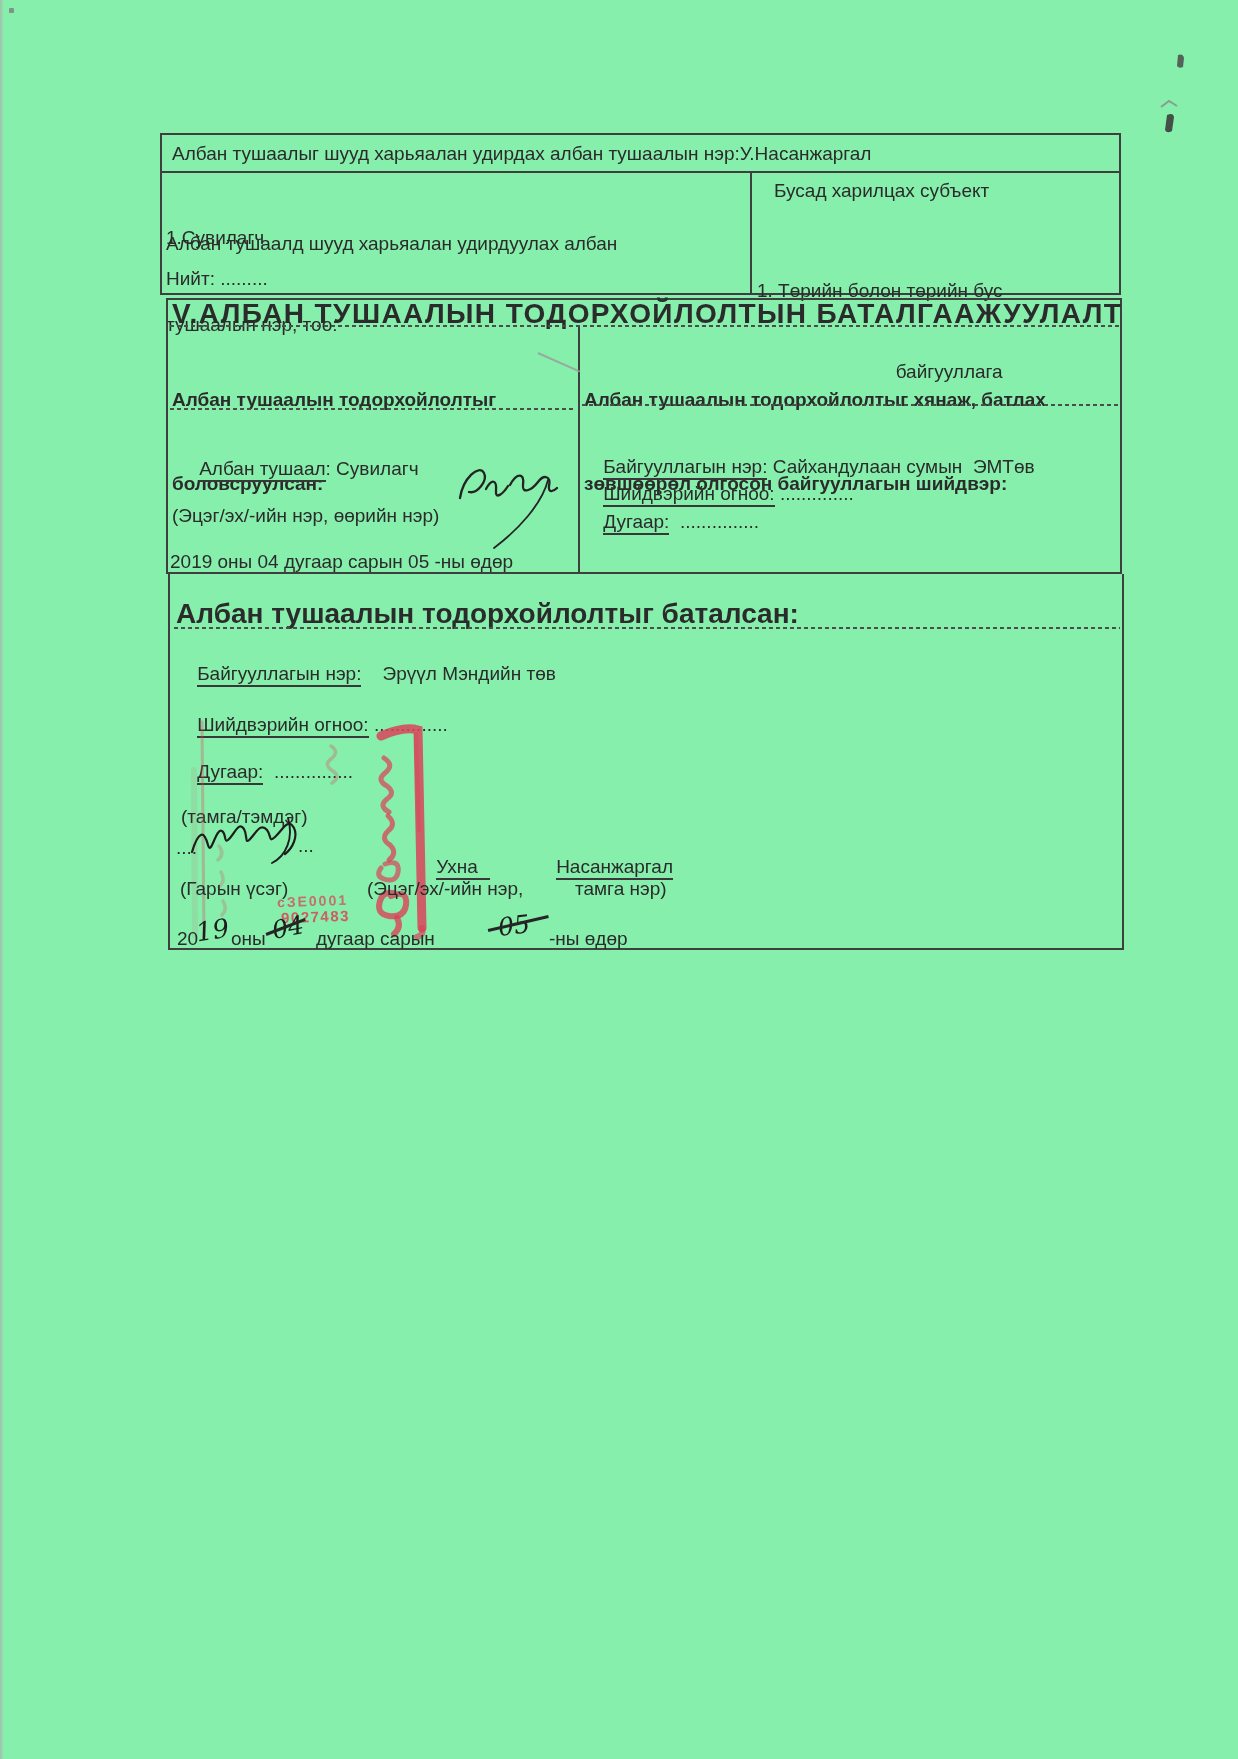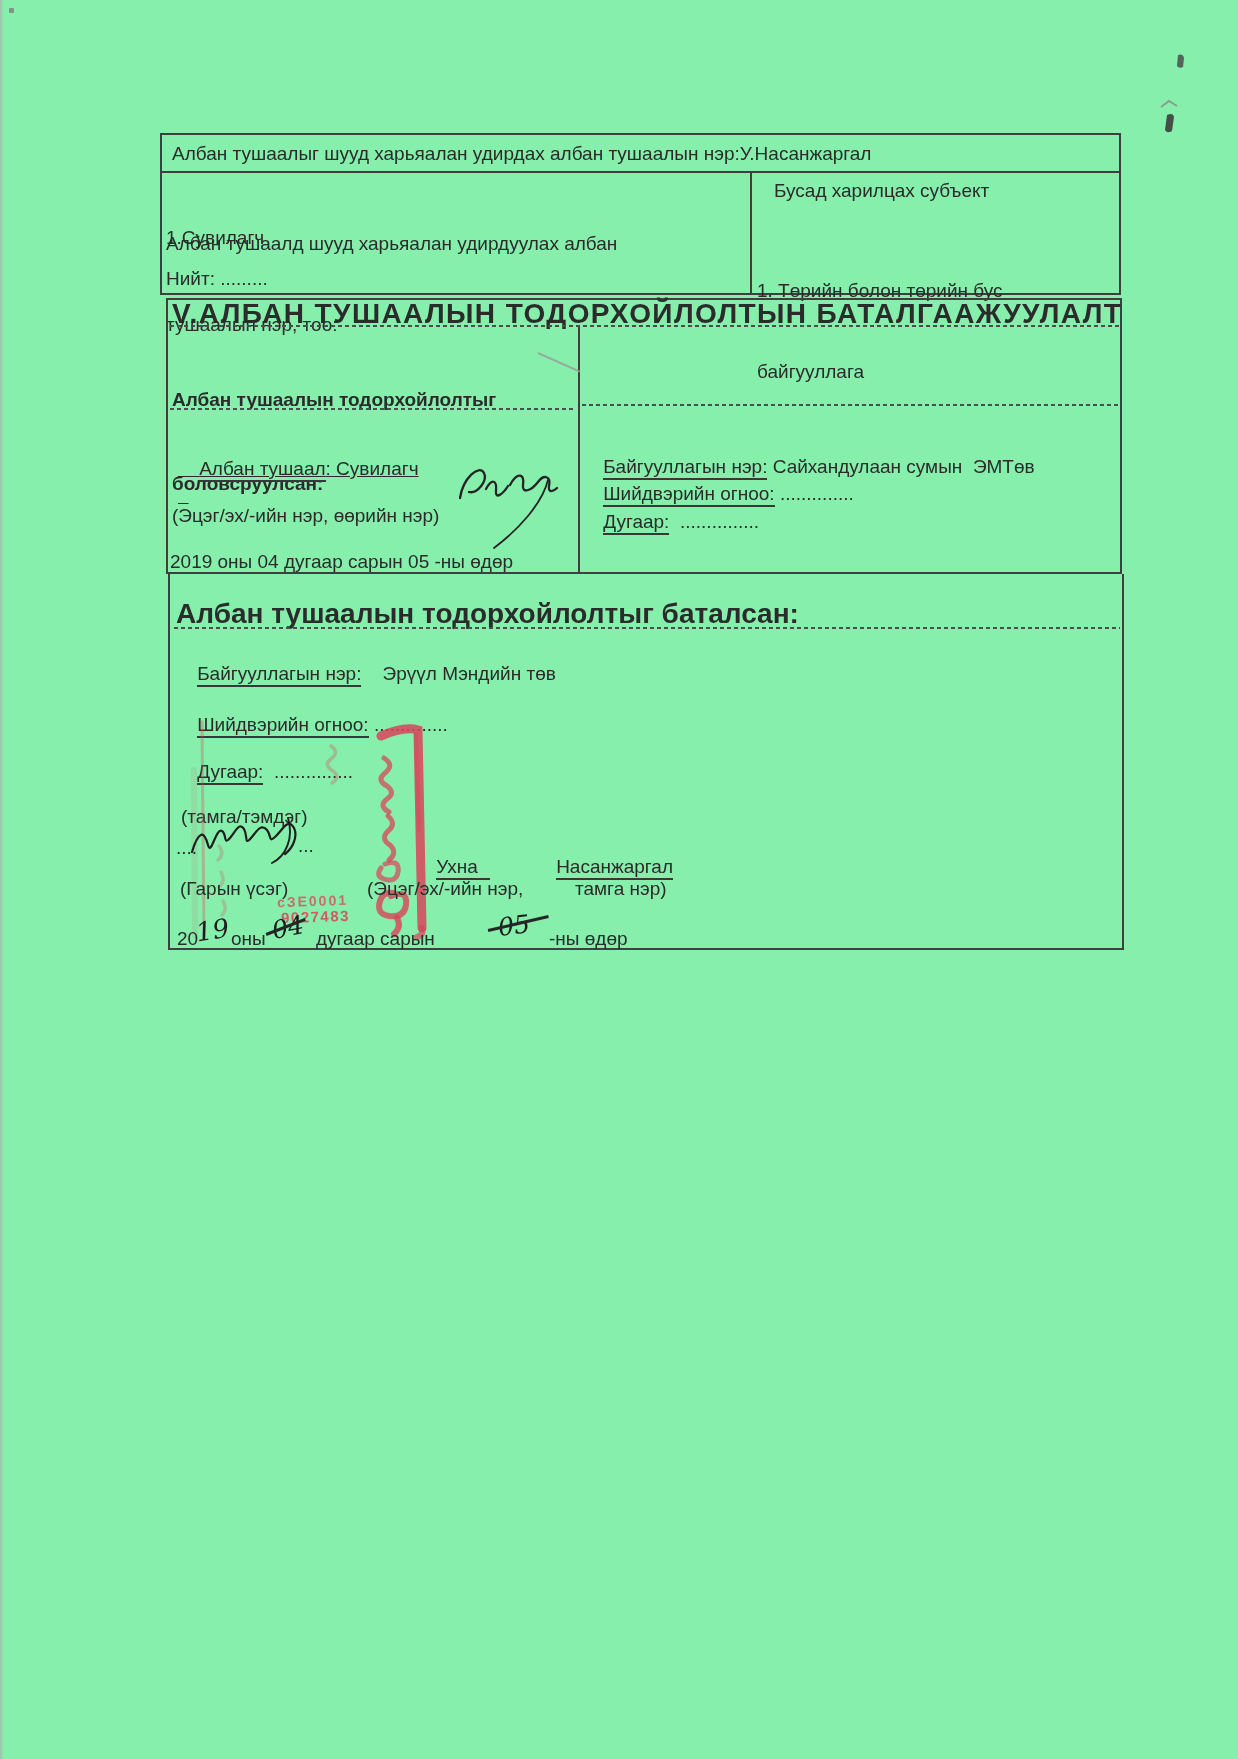--- a/index.html
+++ b/index.html
@@ -55,40 +55,44 @@
   <div class="t" style="left:172px;top:140px;">Албан тушаалыг шууд харьяалан удирдах албан тушаалын нэр:У.Насанжаргал</div>
 
   <div class="t" style="left:166px;top:176px;">
     <span style="display:block">Албан тушаалд шууд харьяалан удирдуулах албан</span>
     <span style="display:block">тушаалын нэр, тоо:</span>
   </div>
   <div class="t" style="left:166px;top:224px;">1.Сувилагч</div>
   <div class="t" style="left:166px;top:265px;">Нийт: .........</div>
 
   <div class="t" style="left:774px;top:177px;">Бусад харилцах субъект</div>
-  <div class="t" style="left:757px;top:223px;">
+  <div class="t" style="left:757px;top:223px;text-align:right;">
     <span style="display:block">1. Төрийн болон төрийн бус</span>
     <span style="display:block">байгууллага</span>
   </div>
 
   <div class="box" style="left:166px;top:298px;width:956px;height:276px;"></div>
   <div class="t b h20 ls" style="left:172px;top:300px;">V.АЛБАН ТУШААЛЫН ТОДОРХОЙЛОЛТЫН БАТАЛГААЖУУЛАЛТ</div>
   <div class="dotline" style="left:170px;top:325px;width:950px;"></div>
   <div class="vline" style="left:578px;top:327px;height:245px;"></div>
   <div class="diag-artifact"></div>
 
   <div class="t b" style="left:172px;top:330px;line-height:28px;">
     <span style="display:block">Албан тушаалын тодорхойлолтыг</span>
     <span style="display:block">боловсруулсан:</span>
   </div>
+  <div class="t b" style="left:584px;top:330px;line-height:28px;">
+    <span style="display:block">Албан тушаалын тодорхойлолтыг хянаж, батлах</span>
+    <span style="display:block">зөвшөөрөл олгосон байгууллагын шийдвэр:</span>
+  </div>
 
   <div class="dotline" style="left:170px;top:408px;width:406px;"></div>
   <div class="dotline" style="left:582px;top:404px;width:536px;"></div>
 
-  <div class="t" style="left:178px;top:428px;text-decoration:underline;">
+  <div class="t" style="left:178px;top:428px;">
     <span class="ul">Албан тушаал</span><span>: Сувилагч</span>
   </div>
 
   <div class="t" style="left:582px;top:426px;">
     <span class="ul">Байгууллагын нэр:</span><span> Сайхандулаан сумын  ЭМТөв</span>
   </div>
   <div class="t" style="left:582px;top:453px;">
     <span class="ul">Шийдвэрийн огноо:</span><span> ..............</span>
   </div>
   <div class="t" style="left:582px;top:481px;">

